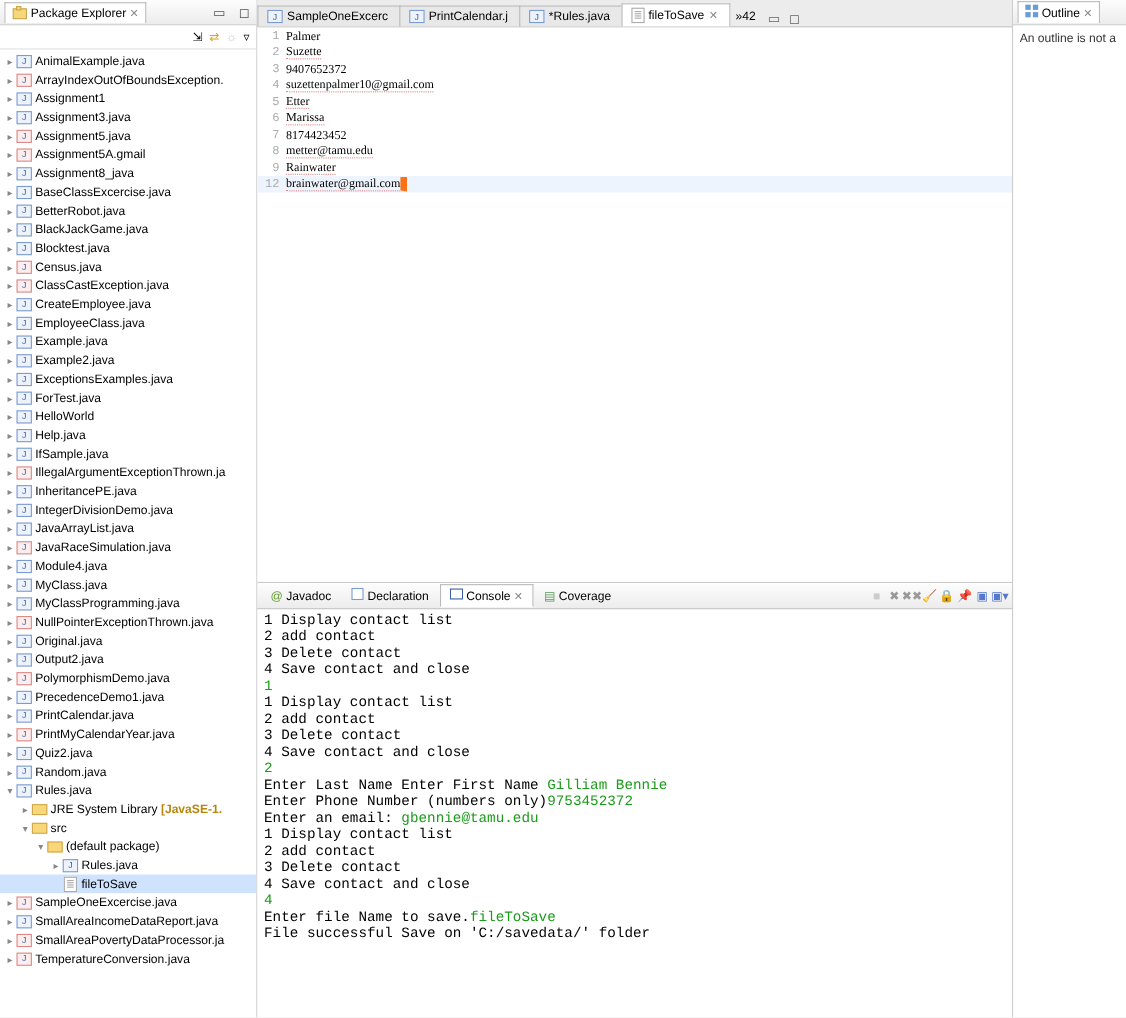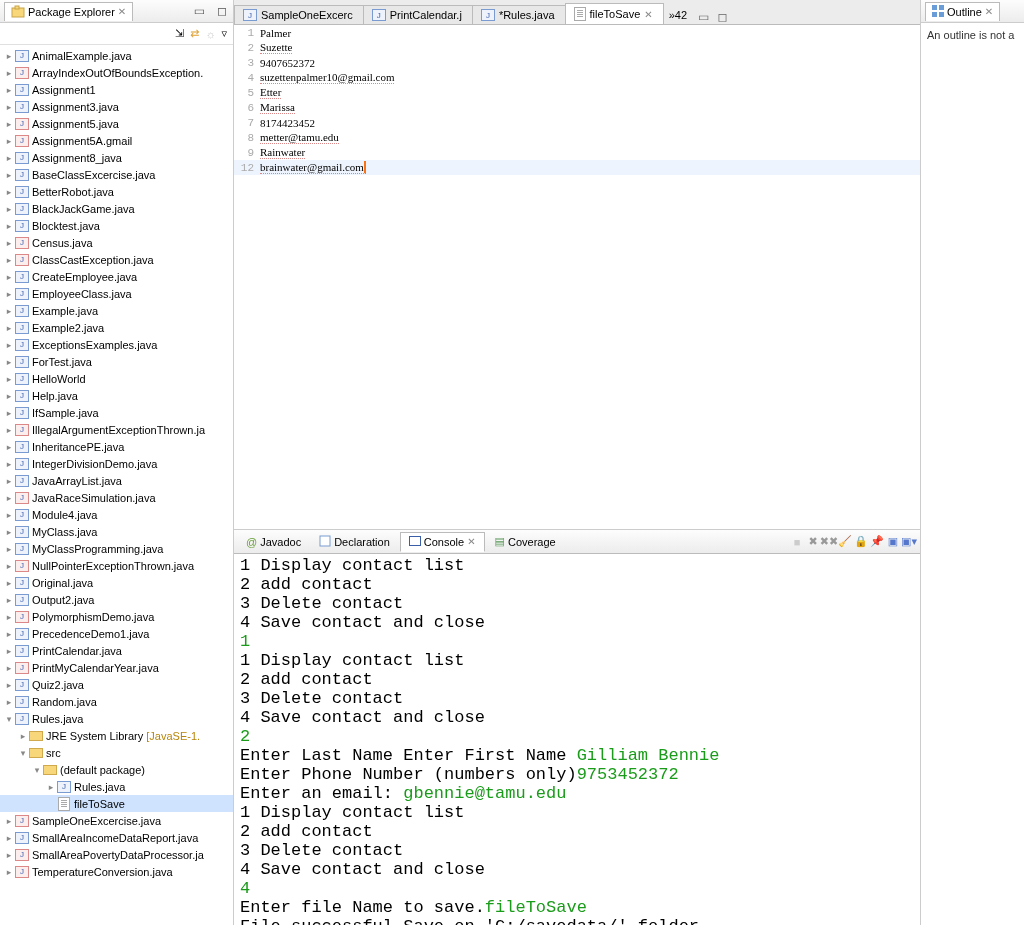--- a/index.html
+++ b/index.html
@@ -148,21 +148,21 @@
 .lineno {
   width: 26px;
   text-align: right;
   color: #aaa;
   padding-right: 6px;
 }
 .linetxt { color: #000; font-family: Liberation Serif, serif; }
 .linetxt.err-underline {
   border-bottom: 1px dotted #d88;
 }
-.cursor-bar { border-right: 2px solid #f97316; }
+.cursor-bar { border-right: 6px solid #f97316; }
 .bottom-views {
   height: 395px;
   display: flex;
   flex-direction: column;
 }
 .bottom-tabs {
   height: 24px;
   background: linear-gradient(#fdfdfd,#ececec);
   border-bottom: 1px solid #bbb;
   display: flex;
@@ -188,28 +188,28 @@
   padding: 2px 6px;
   font-size: 11px;
   background: #fff;
   color: #555;
   border-bottom: 1px solid #eee;
 }
 .console-body {
   flex: 1;
   background: #fff;
   font-family: Monaco, Menlo, "Courier New", monospace;
-  font-size: 17px;
+  font-size: 13px;
   padding: 2px 6px;
   overflow: auto;
   white-space: pre;
 }
 .console-body .grn { color: #1a9c1a; }
 .outline-body { padding: 6px; font-size: 11px; color: #333; }
-.lib-suffix { color: #b8860b; }
+.lib-suffix { color: #b8860b; font-weight: bold; }
 .min-max {
   display:flex; gap:8px; color:#666; font-size:12px;
 }
 </style>
 </head>
 <body>
 
 <div class="left-panel">
   <div class="view-header">
     <div class="tab-active">

